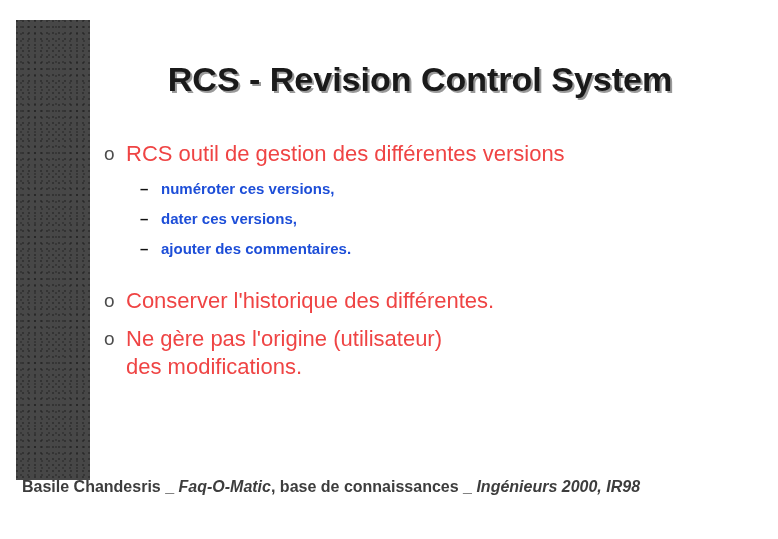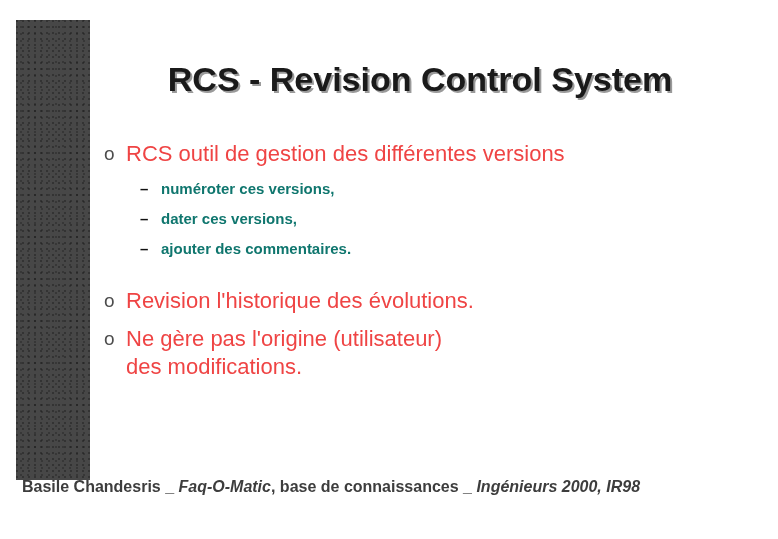--- a/index.html
+++ b/index.html
@@ -107,21 +107,21 @@
     font-size: 15px;
     line-height: 21px;
     color: #111111;
   }
   .sub-text {
     flex: 1 1 auto;
     font-family: "Liberation Sans", sans-serif;
     font-weight: bold;
     font-size: 15px;
     line-height: 21px;
-    color: #0f766e;
+    color: #1d4ed8;
   }
 
   #bullet-2 { margin-top: 28px; }
   #bullet-3 { margin-top: 10px; }
   #bullet-3 .bullet-text .line-1 { display: block; }
   #bullet-3 .bullet-text .line-2 { display: block; }
 
   
   #footer {
     position: absolute;
@@ -171,21 +171,21 @@
 
       <div class="sub-row">
         <span class="sub-marker">–</span>
         <span class="sub-text">ajouter des commentaires.</span>
       </div>
 
     </div>
 
     <div class="bullet-row" id="bullet-2">
       <span class="bullet-marker">o</span>
-      <span class="bullet-text">Revision l'historique des évolutions.</span>
+      <span class="bullet-text">Conserver l'historique des différentes.</span>
     </div>
 
     <div class="bullet-row" id="bullet-3">
       <span class="bullet-marker">o</span>
       <span class="bullet-text">
         <span class="line-1">Ne gère pas l'origine (utilisateur)</span>
         <span class="line-2">des modifications.</span>
       </span>
     </div>
 

